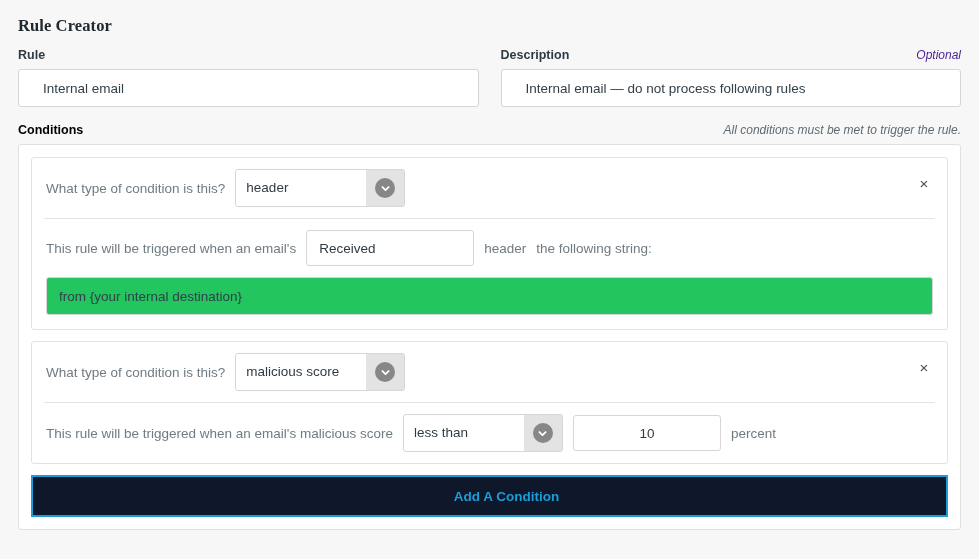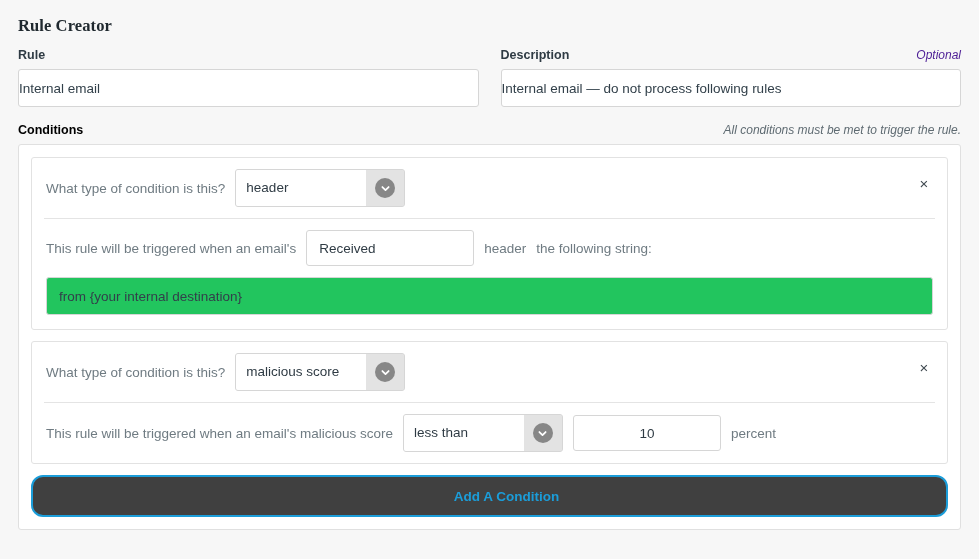--- a/index.html
+++ b/index.html
@@ -56,21 +56,21 @@
   .field-optional {
     font-size: 12px;
     font-style: italic;
     color: #4c1d95;
   }
   .text-input {
     display: block;
     box-sizing: border-box;
     width: 100%;
     height: 38px;
-    padding: 0 0;
+    padding: 0 24px;
     background: #ffffff;
     border: 1px solid #d6d6d6;
     border-radius: 3px;
     font-family: "Liberation Sans", sans-serif;
     font-size: 13.5px;
     color: #32404a;
     outline: none;
   }
 
   
@@ -227,23 +227,23 @@
     line-height: 1;
     color: #404a51;
   }
 
   
   .add-condition {
     display: block;
     box-sizing: border-box;
     width: 100%;
     height: 42px;
-    background: #404040;
+    background: #0f172a;
     border: 2px solid #1b9dd9;
-    border-radius: 12px;
+    border-radius: 0;
     color: #1b9dd9;
     font-family: "Liberation Sans", sans-serif;
     font-weight: bold;
     font-size: 13.5px;
     cursor: pointer;
     margin-top: 1px;
     padding-left: 40px;
   }
 </style>
 </head>

